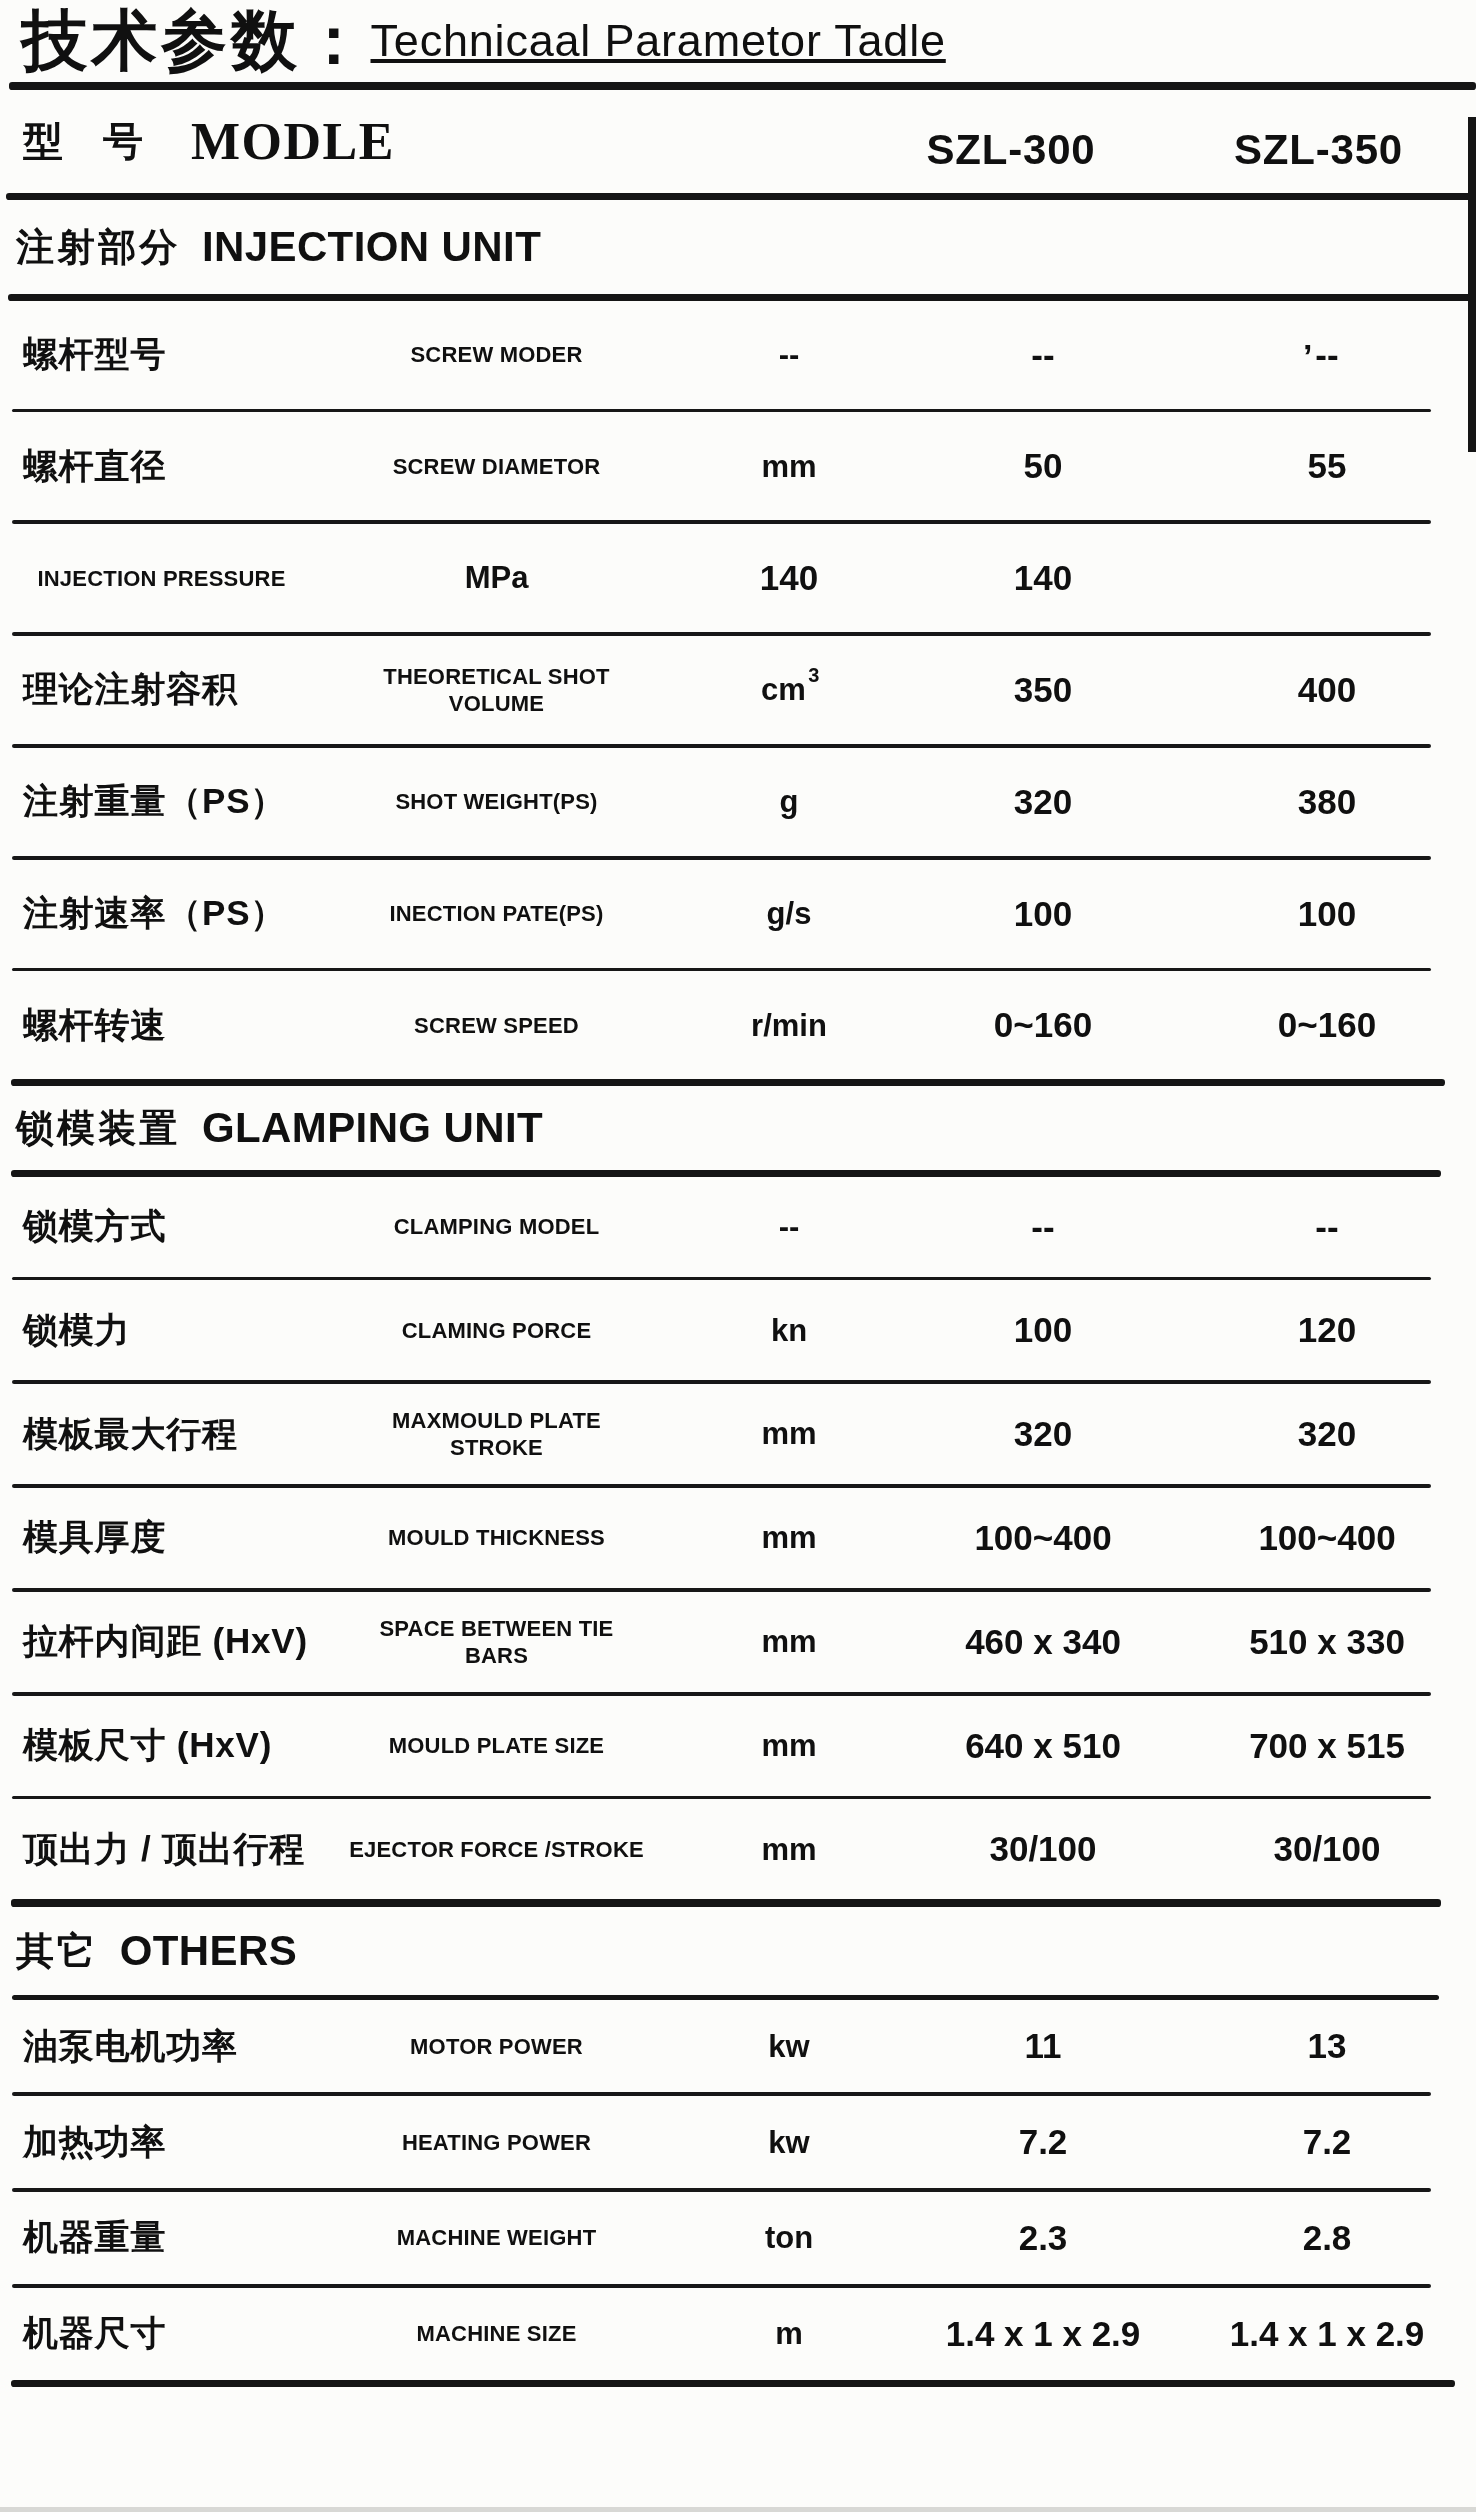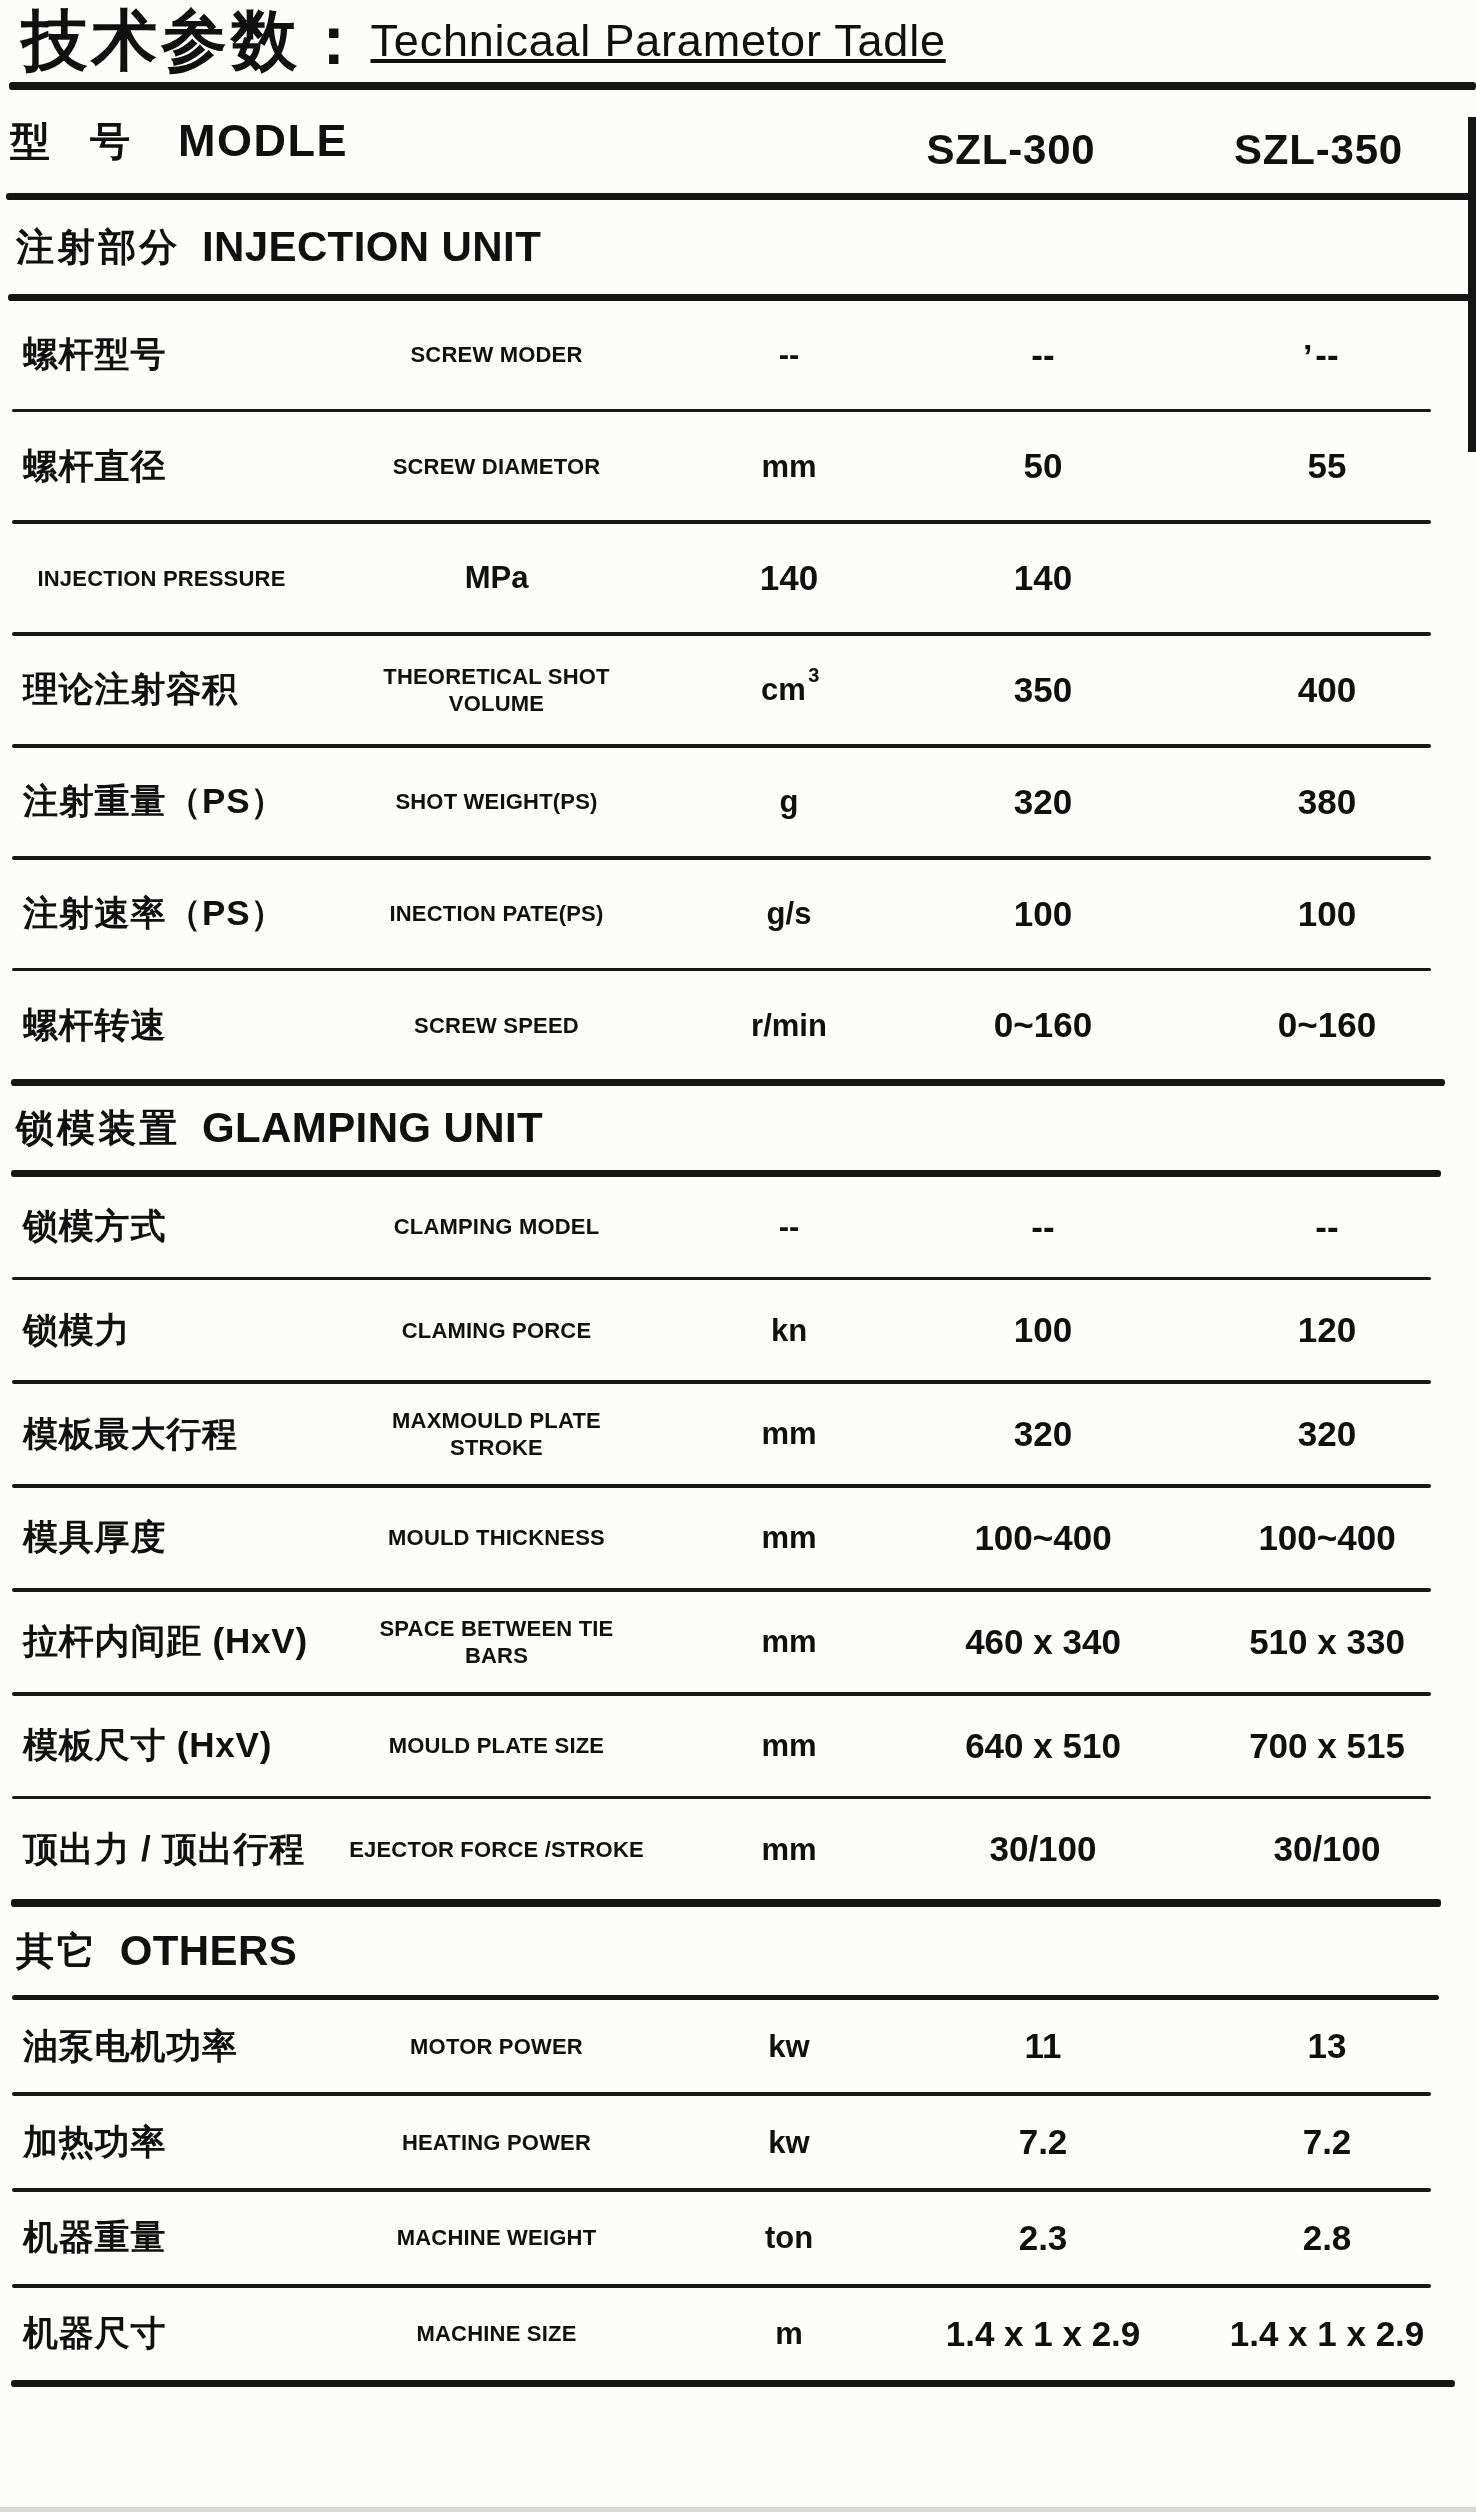--- a/index.html
+++ b/index.html
@@ -21,23 +21,23 @@
   .l-model{height:7.7px;margin:0 0 0 6.2px;}
   .l-sec0{height:6.2px;margin:0 0 0 7.7px;}
   .l-pre-sec1{height:7px;margin:0 31px 0 10.8px;}
   .l-sec1{height:6.2px;margin:0 35px 0 10.8px;}
   .l-pre-sec2{height:7.7px;margin:0 35px 0 10.8px;}
   .l-sec2{height:5.4px;margin:0 37px 0 12.3px;}
   .l-final{height:7.7px;margin:0 21.5px 0 10.8px;}
   .rsep{height:3.8px;background:#171717;margin:0 45px 0 12.3px;border-radius:2.3px;}
   
   .model-row{height:103px;display:grid;grid-template-columns:861px 300px 1fr;align-items:center;}
-  .model-left{display:flex;align-items:center;gap:48px;padding-left:10px;}
+  .model-left{display:flex;align-items:center;gap:48px;padding-left:23px;}
   .model-zh{font-size:40px;font-weight:bold;white-space:nowrap;}
-  .model-en{font-size:45px;font-weight:800;letter-spacing:1.5px;}
+  .model-en{font-size:52px;font-weight:800;letter-spacing:1.5px;font-family:Liberation Serif, serif;}
   .model-v{font-size:42px;font-weight:600;text-align:center;white-space:nowrap;letter-spacing:0.8px;margin-top:18px;}
   
   .section-header{display:flex;align-items:center;gap:21.5px;padding-left:16px;}
   .sh0{height:94px;} .sh1{height:84px;} .sh2{height:88px;}
   .sh-zh{font-size:38px;font-weight:bold;letter-spacing:3.1px;white-space:nowrap;}
   .sh-en{font-size:42px;font-weight:800;letter-spacing:0.4px;white-space:nowrap;}
   
   .data-row{display:grid;grid-template-columns:323px 331px 238px 254px 1fr;align-items:center;gap:8px;}
   .sec-0 .data-row{height:108px;}
   .sec-1 .data-row{height:100px;}

